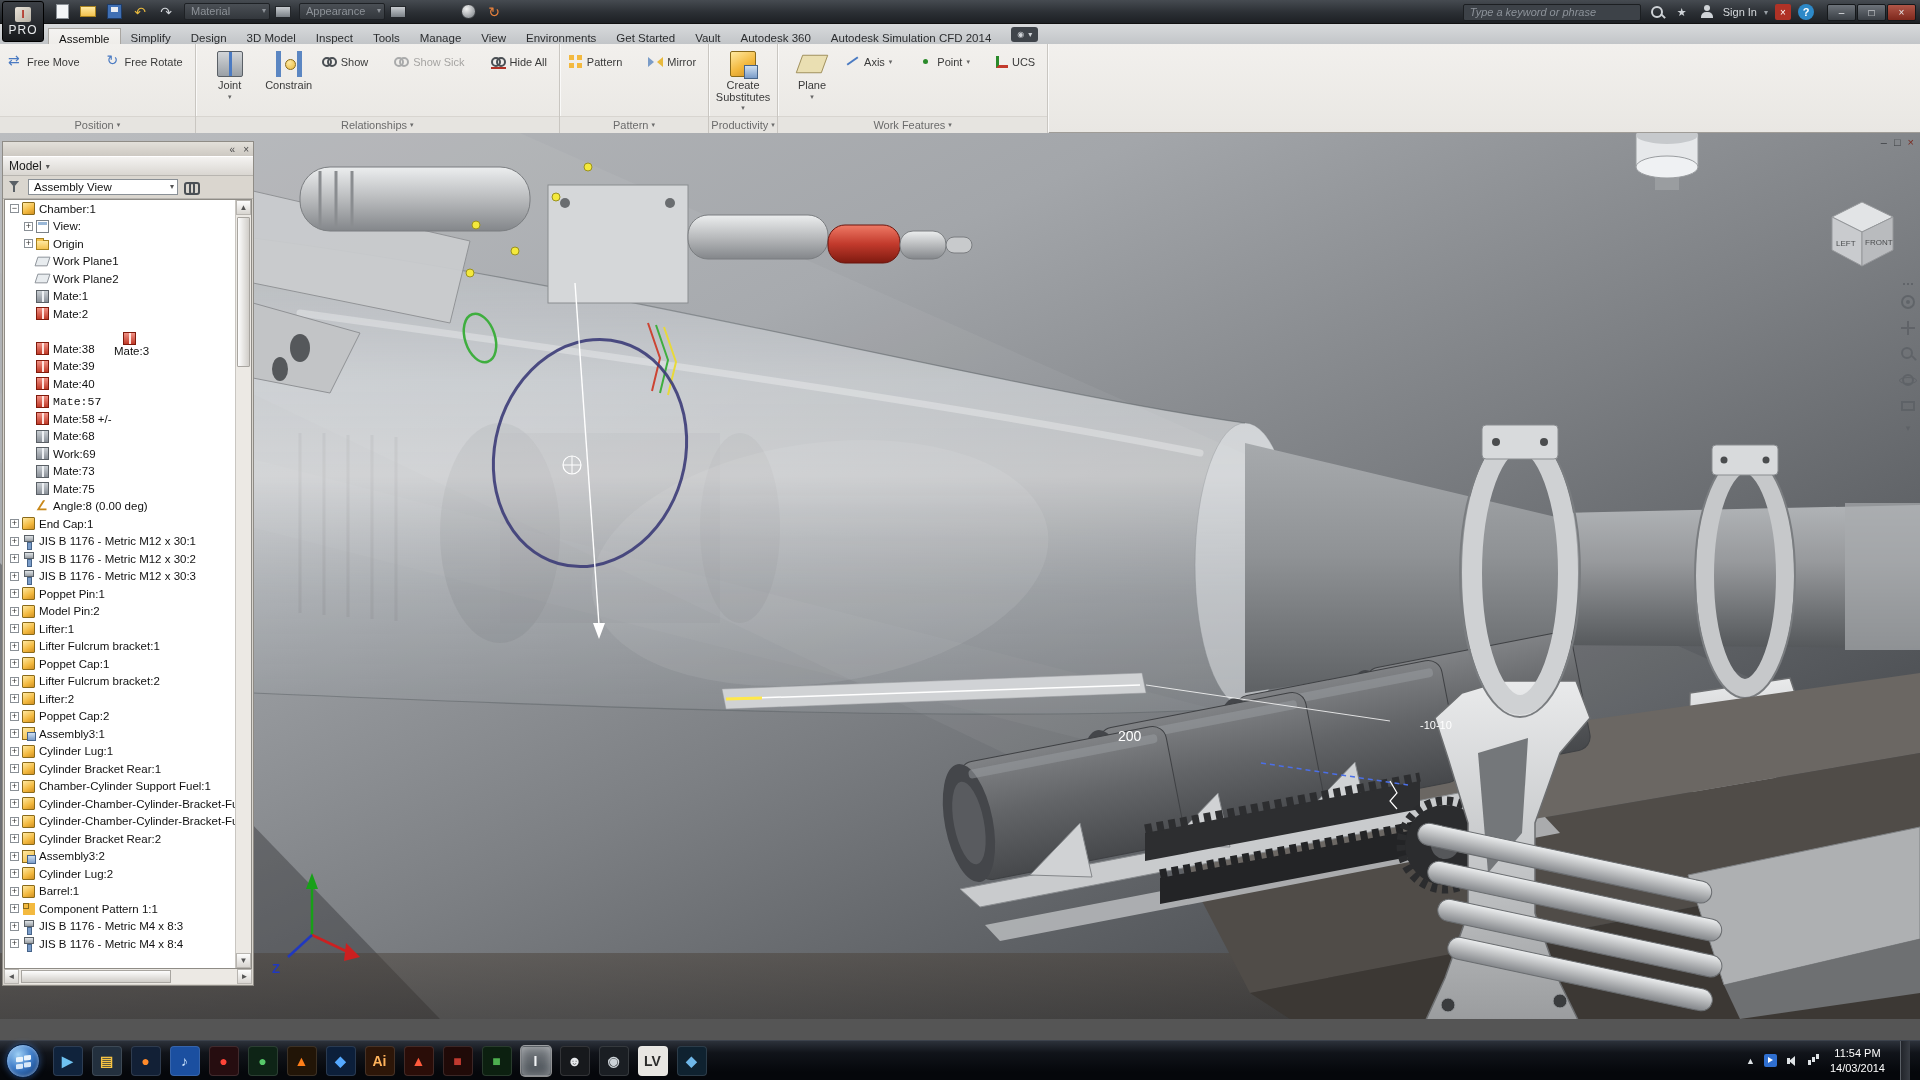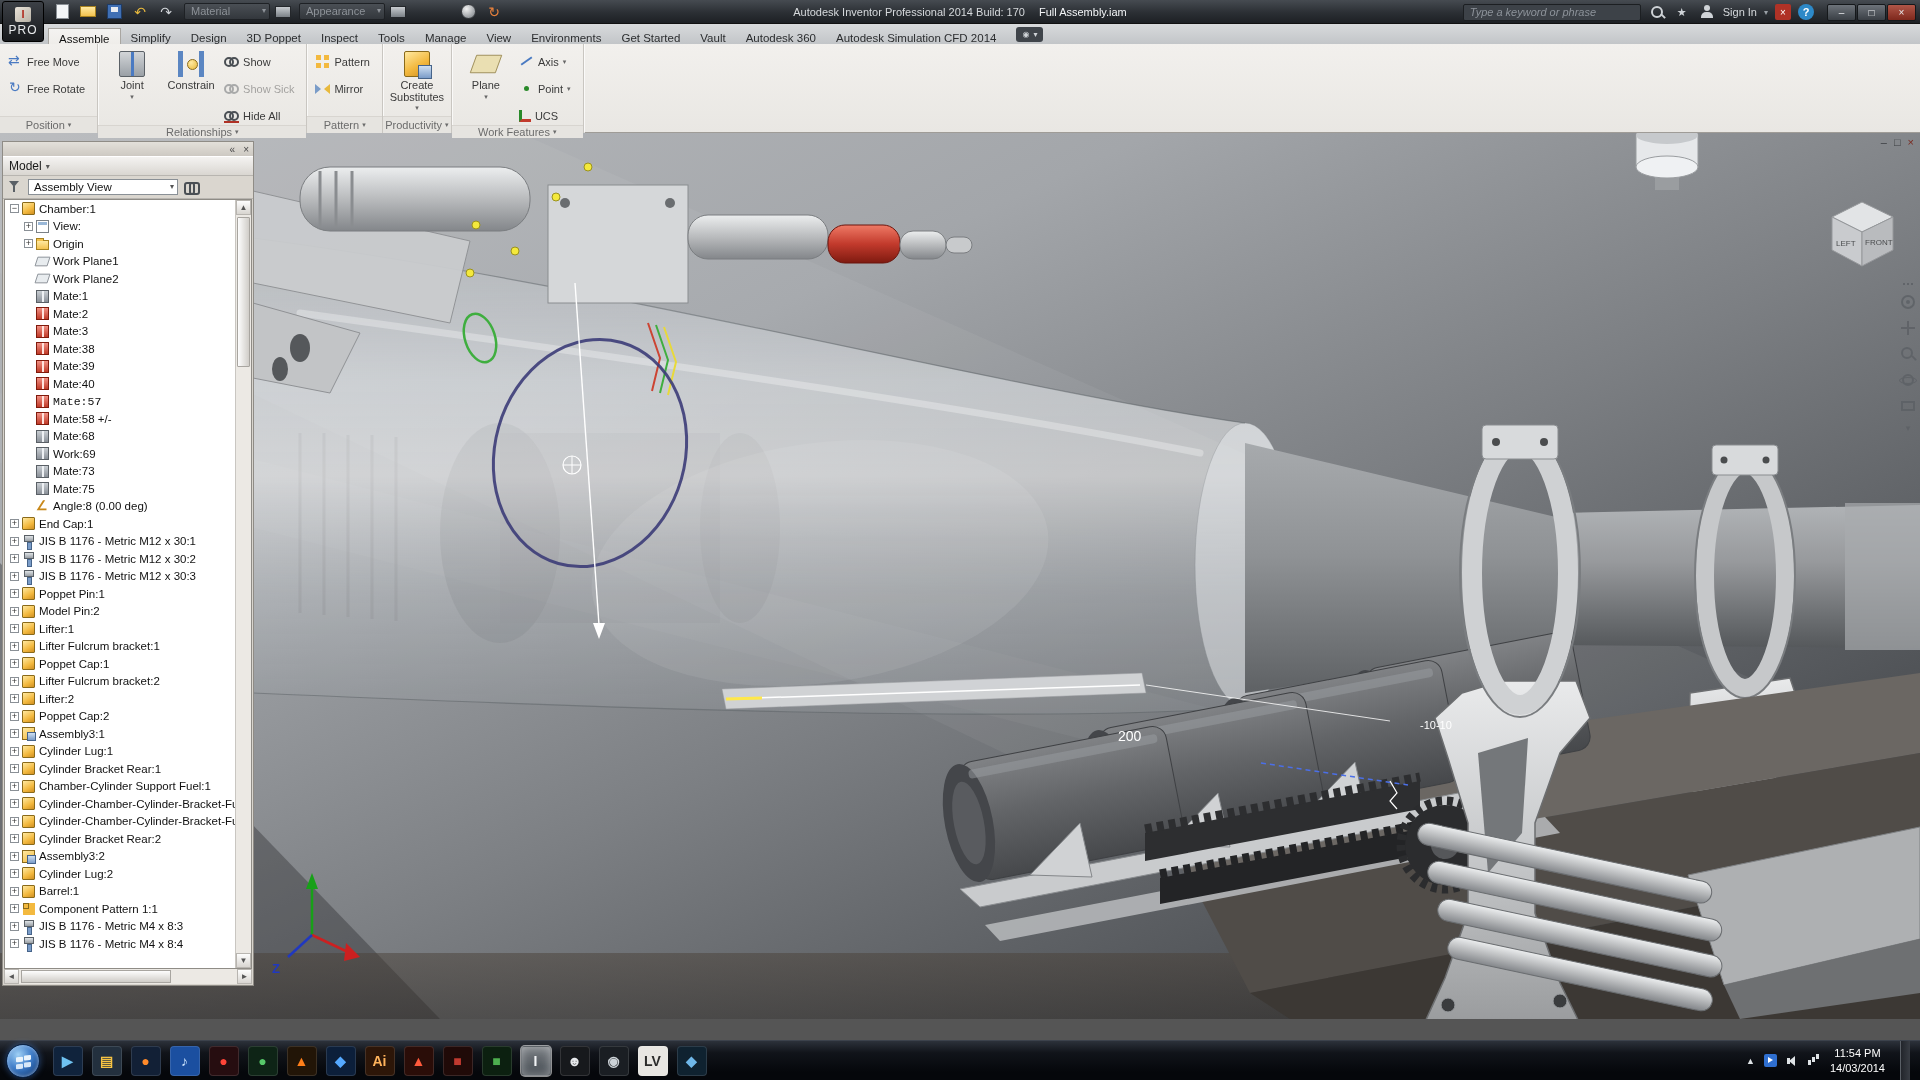--- a/index.html
+++ b/index.html
@@ -67,21 +67,21 @@
     background:linear-gradient(#f2f0ed,#e9e7e3); border-bottom:1px solid #9f9c97; z-index:24; }
   #ribbon-panels { display:flex; height:89px; }
   .rpanel { display:flex; flex-direction:column; border-right:1px solid #c9c6c1; box-shadow:1px 0 0 rgba(255,255,255,.7); }
   .rpanel-body { flex:1; display:flex; align-items:flex-start; padding:3px 6px 0 6px; gap:3px; }
   .rbtn-lg { width:56px; display:flex; flex-direction:column; align-items:center; padding-top:2px; border-radius:2px; }
   .ri { position:relative; display:block; }
   .ri-lg { width:26px; height:26px; margin-top:2px; }
   .ri-sm { width:15px; height:15px; flex:none; }
   .rlbl { font-size:11px; color:#3a3a3a; text-align:center; line-height:1.05; margin-top:3px; max-width:56px; }
   .rarrow { font-size:7px; color:#666; line-height:1; margin-top:1px; }
-  .rcol { display:flex; flex-direction:column; gap:8px; margin-top:5px; }
+  .rcol { display:flex; gap:18px; margin-top:5px; }
   .rbtn-sm { display:flex; align-items:center; gap:4px; height:19px; padding:0 6px 0 2px; font-size:11px; color:#3a3a3a; border-radius:2px; }
   .rarrow-sm { font-size:7px; color:#666; }
   .disabled { opacity:.42; }
   .rpanel-name { height:17px; display:flex; align-items:center; justify-content:center; gap:3px;
     font-size:11px; color:#6b6b6b; background:#e6e4e0; border-top:1px solid #d8d5d0; }
   .pn-arrow { font-size:7px; }
 
   
   .ri-place, .ri-create, .ri-substitutes { background:linear-gradient(150deg,#ffe9a0,#f3b93f 55%,#cf8f22); border:1px solid #8a6a1a; border-radius:2px; }
   .ri-create::after { content:"+"; position:absolute; right:-2px; top:-6px; color:#2a7a2a; font-weight:bold; font-size:13px; }
@@ -226,23 +226,20 @@
         <div class="qa-ic qa-redo"></div>
       </div>
     <div class="qcombo"><span>Material</span></div>
     <span class="qswatch"></span>
     <div class="qcombo"><span>Appearance</span></div>
     <span class="qswatch"></span>
     <div class="qa" id="qa-extra">
         <div class="qa-ic qa-material-sphere"></div>
         <div class="qa-ic qa-update"></div>
       </div>
-    <div class="tb-title">
-      <span>Autodesk Inventor Professional 2014 Build: 170</span><span class="doc">Full Assembly.iam</span>
-    </div>
     <div class="tb-right">
       <input class="search" placeholder="Type a keyword or phrase" style="">
       <span class="t-ic mag"></span>
       <span class="t-ic">★</span>
       <span class="t-ic user"></span>
       <span class="signin">Sign In</span>
       <span class="t-arrow">▾</span>
       <span class="t-ic exch">×</span>
       <span class="t-ic help">?</span>
       <div class="winbtns">
@@ -251,21 +248,21 @@
         <span class="winbtn close">×</span>
       </div>
     </div>
   </div>
 
   <div class="tabrow">
     <div id="ribbon-tabs">
         <div class="rtab active">Assemble</div>
         <div class="rtab">Simplify</div>
         <div class="rtab">Design</div>
-        <div class="rtab">3D Poppet</div>
+        <div class="rtab">3D Model</div>
         <div class="rtab">Inspect</div>
         <div class="rtab">Tools</div>
         <div class="rtab">Manage</div>
         <div class="rtab">View</div>
         <div class="rtab">Environments</div>
         <div class="rtab">Get Started</div>
         <div class="rtab">Vault</div>
         <div class="rtab">Autodesk 360</div>
         <div class="rtab">Autodesk Simulation CFD 2014</div>
       </div>
@@ -694,21 +691,21 @@
           <div class="trow" style="padding-left: 19px;">
             <span class="texp hiddenx"></span>
             <span class="tico ti-mate"></span>
             <span class="tlbl">Mate:1</span>
           </div>
           <div class="trow" style="padding-left: 19px;">
             <span class="texp hiddenx"></span>
             <span class="tico ti-mate-red"></span>
             <span class="tlbl">Mate:2</span>
           </div>
-          <div class="trow" style="padding-left: 19px;">
+          <div class="trow" style="padding-left: 19px; flex-direction: column;">
             <span class="texp hiddenx"></span>
             <span class="tico ti-mate-red"></span>
             <span class="tlbl">Mate:3</span>
           </div>
           <div class="trow" style="padding-left: 19px;">
             <span class="texp hiddenx"></span>
             <span class="tico ti-mate-red"></span>
             <span class="tlbl">Mate:38</span>
           </div>
           <div class="trow" style="padding-left: 19px;">

